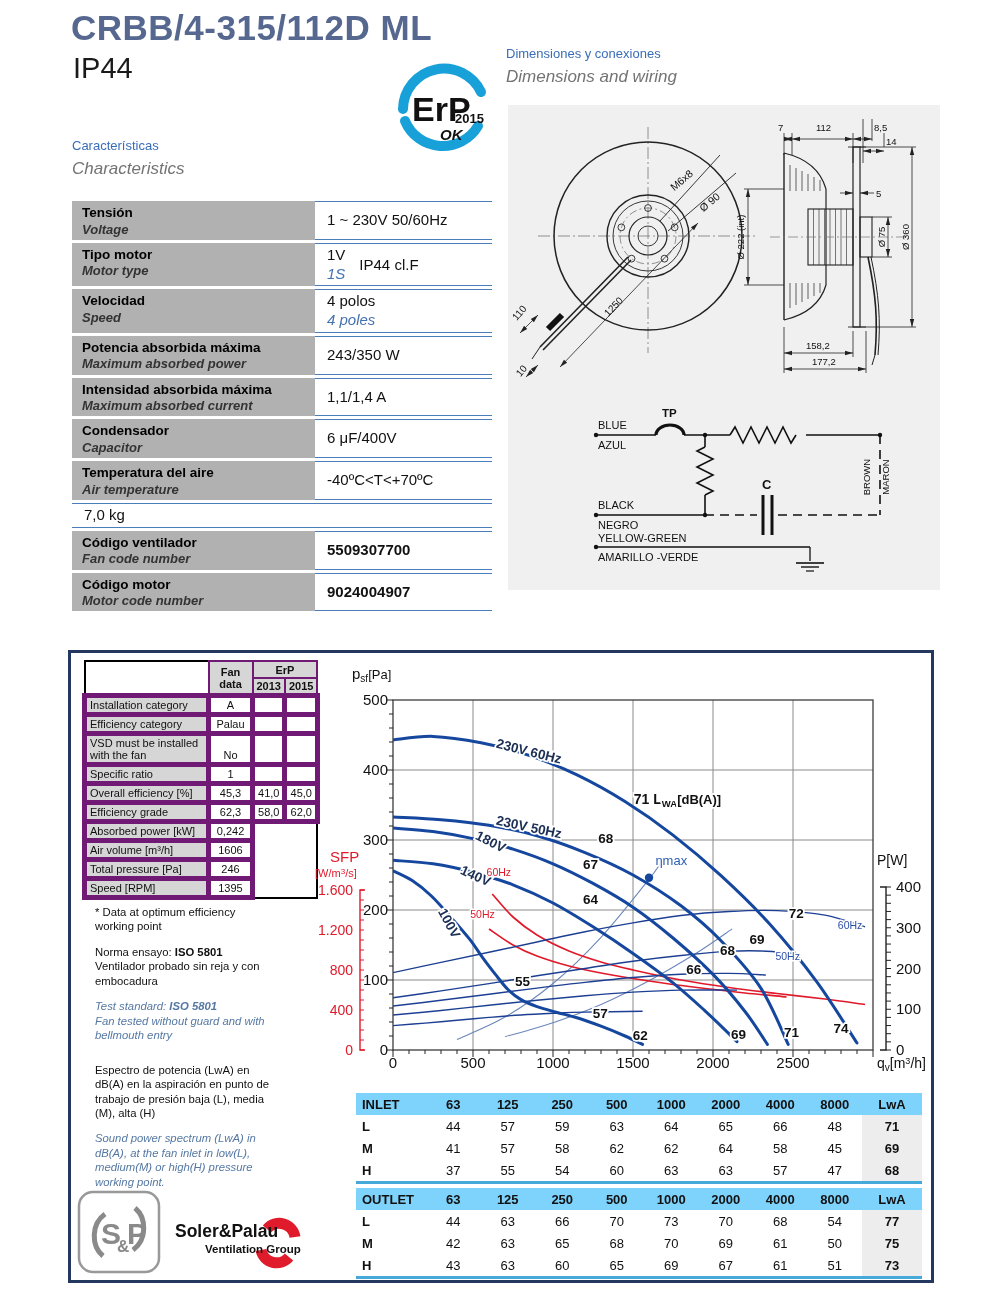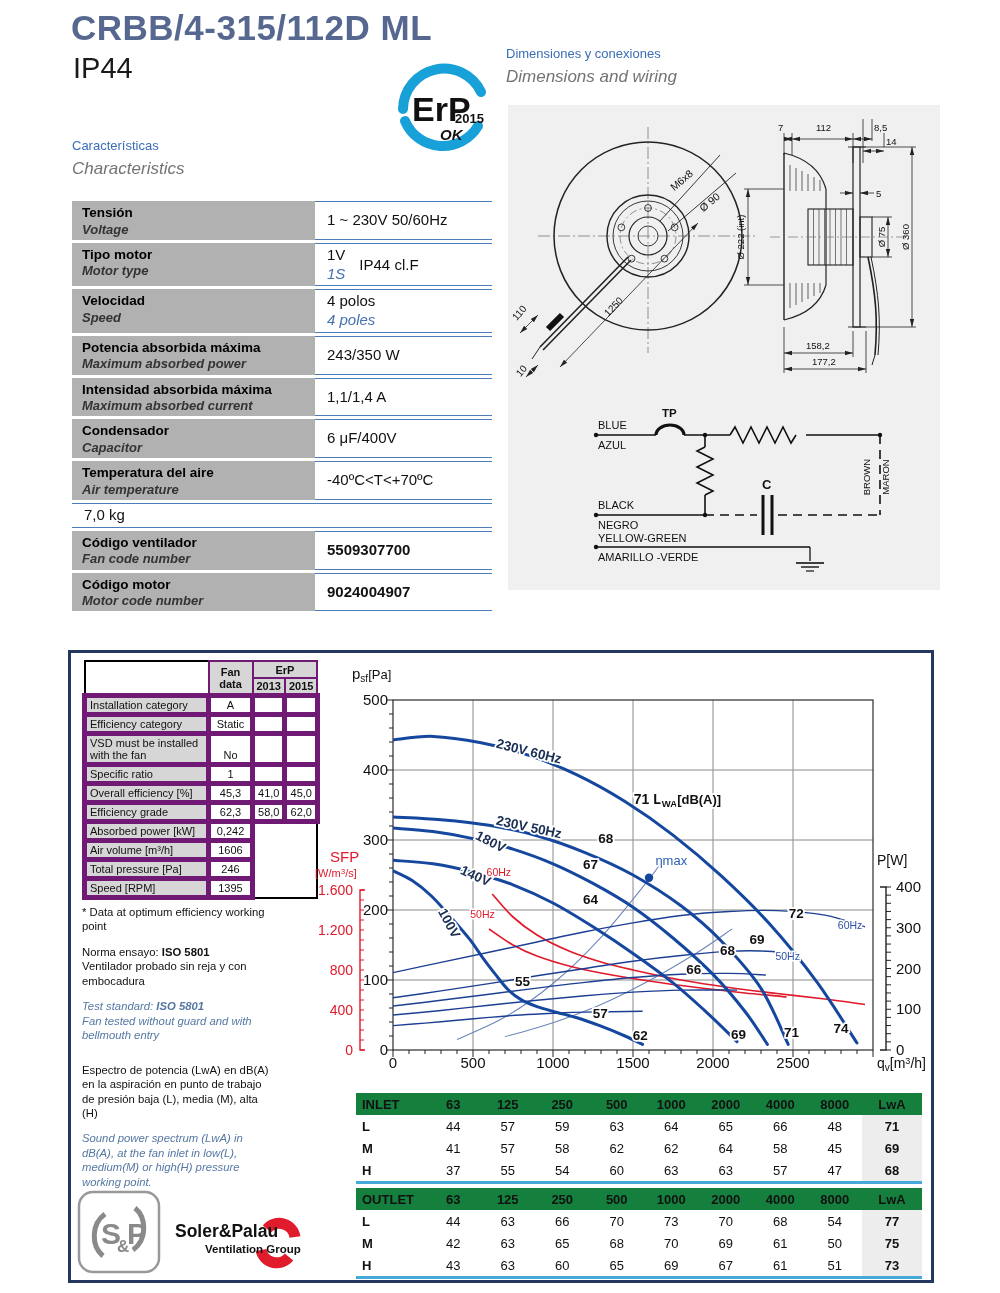--- a/index.html
+++ b/index.html
@@ -30,29 +30,29 @@
   table.fantab{border-collapse:collapse;font-size:11px;}
   table.fantab td,table.fantab th{border:5px solid #701a75;padding:1px 3px;height:17px;box-sizing:border-box;}
   table.fantab .lab{background:#d6d6d6;width:124px;font-size:11px;}
   table.fantab .fan{width:44px;text-align:center;background:#fff;}
   table.fantab .yr{width:26px;text-align:center;}
   table.fantab .nob{border:none;background:transparent;}
   table.fantab .hb{font-weight:bold;text-align:center;background:#d6d6d6;}
   table.fantab{border:2px solid #000;}
   
   .notes{width:190px;font-size:11.3px;line-height:1.28;color:#111;}
-  .notes p{margin:0 0 11px 0;}
+  .notes p{margin:0 0 11px 13px;}
   .notes p.blue{color:#5578a3;font-style:italic;}
   .notes .b{font-weight:bold;}
   .notes p.gap{margin-top:20px;}
   
   table.snd{border-collapse:collapse;font-size:13px;width:566px;table-layout:fixed;}
   table.snd td{padding:1px 2px;height:20px;text-align:center;}
   table.snd td.band{text-align:left;padding-left:6px;font-weight:bold;width:62px;}
-  table.snd tr.hdr td{background:#15803d;font-weight:bold;}
+  table.snd tr.hdr td{background:#7dd3fc;font-weight:bold;}
   table.snd td.lwa{background:#ededed;font-weight:bold;width:56px;}
   table.snd{border-bottom:3px solid #45a9da;}
   .brand-name{font-size:17.5px;font-weight:bold;color:#111;}
   .brand-group{font-size:11.5px;font-weight:bold;color:#111;}
   .curves-title{left:72px;top:624px;font-size:17px;}
   .curves-title .date{font-size:12px;color:#222;}
 </style>
 </head>
 <body>
 
@@ -367,21 +367,21 @@
               <td class="hb yr" style="border-width: 2px;">2015</td>
             </tr>
             <tr>
               <td class="lab">Installation category</td>
               <td class="fan">A</td>
               <td class="yr"></td>
               <td class="yr"></td>
             </tr>
             <tr>
               <td class="lab">Efficiency category</td>
-              <td class="fan">Static</td>
+              <td class="fan">Palau</td>
               <td class="yr"></td>
               <td class="yr"></td>
             </tr>
             <tr>
               <td class="lab" style="height: 30px;">VSD must be installed with the fan</td>
               <td class="fan" style="vertical-align: bottom;">No</td>
               <td class="yr"></td>
               <td class="yr"></td>
             </tr>
             <tr>

